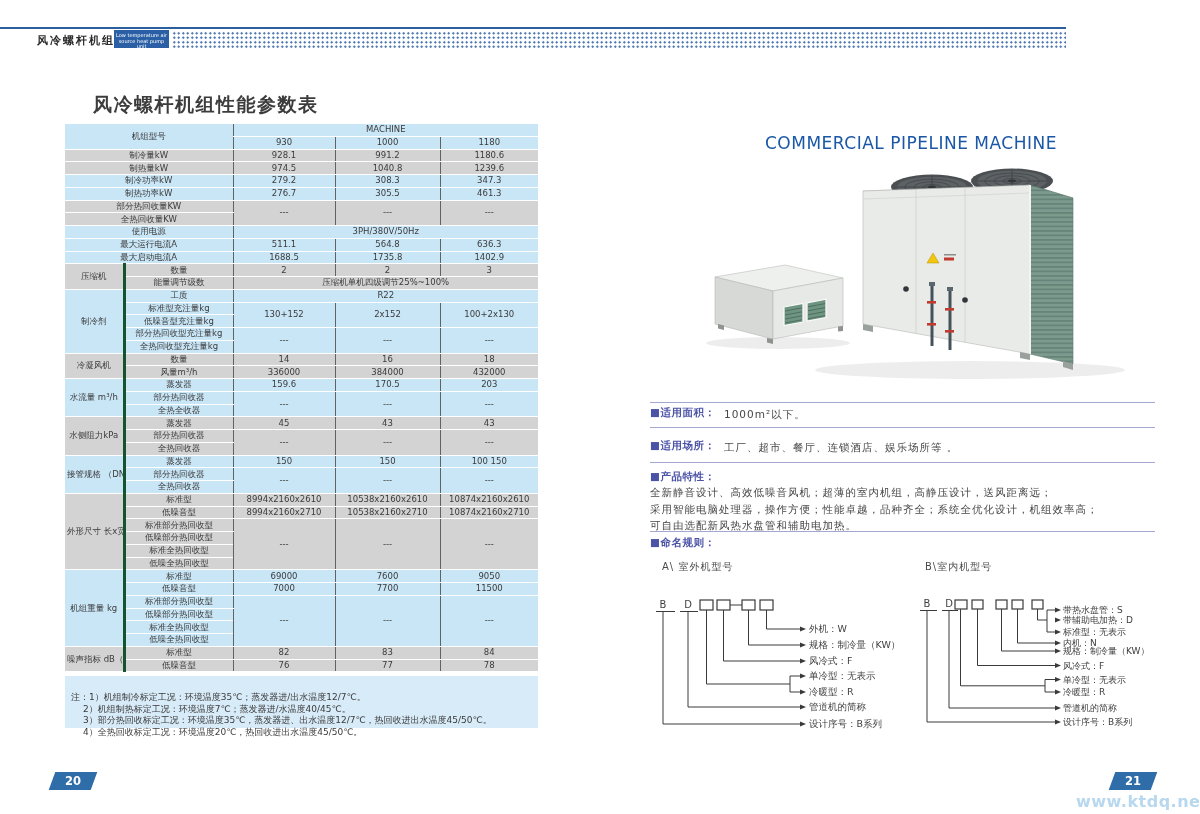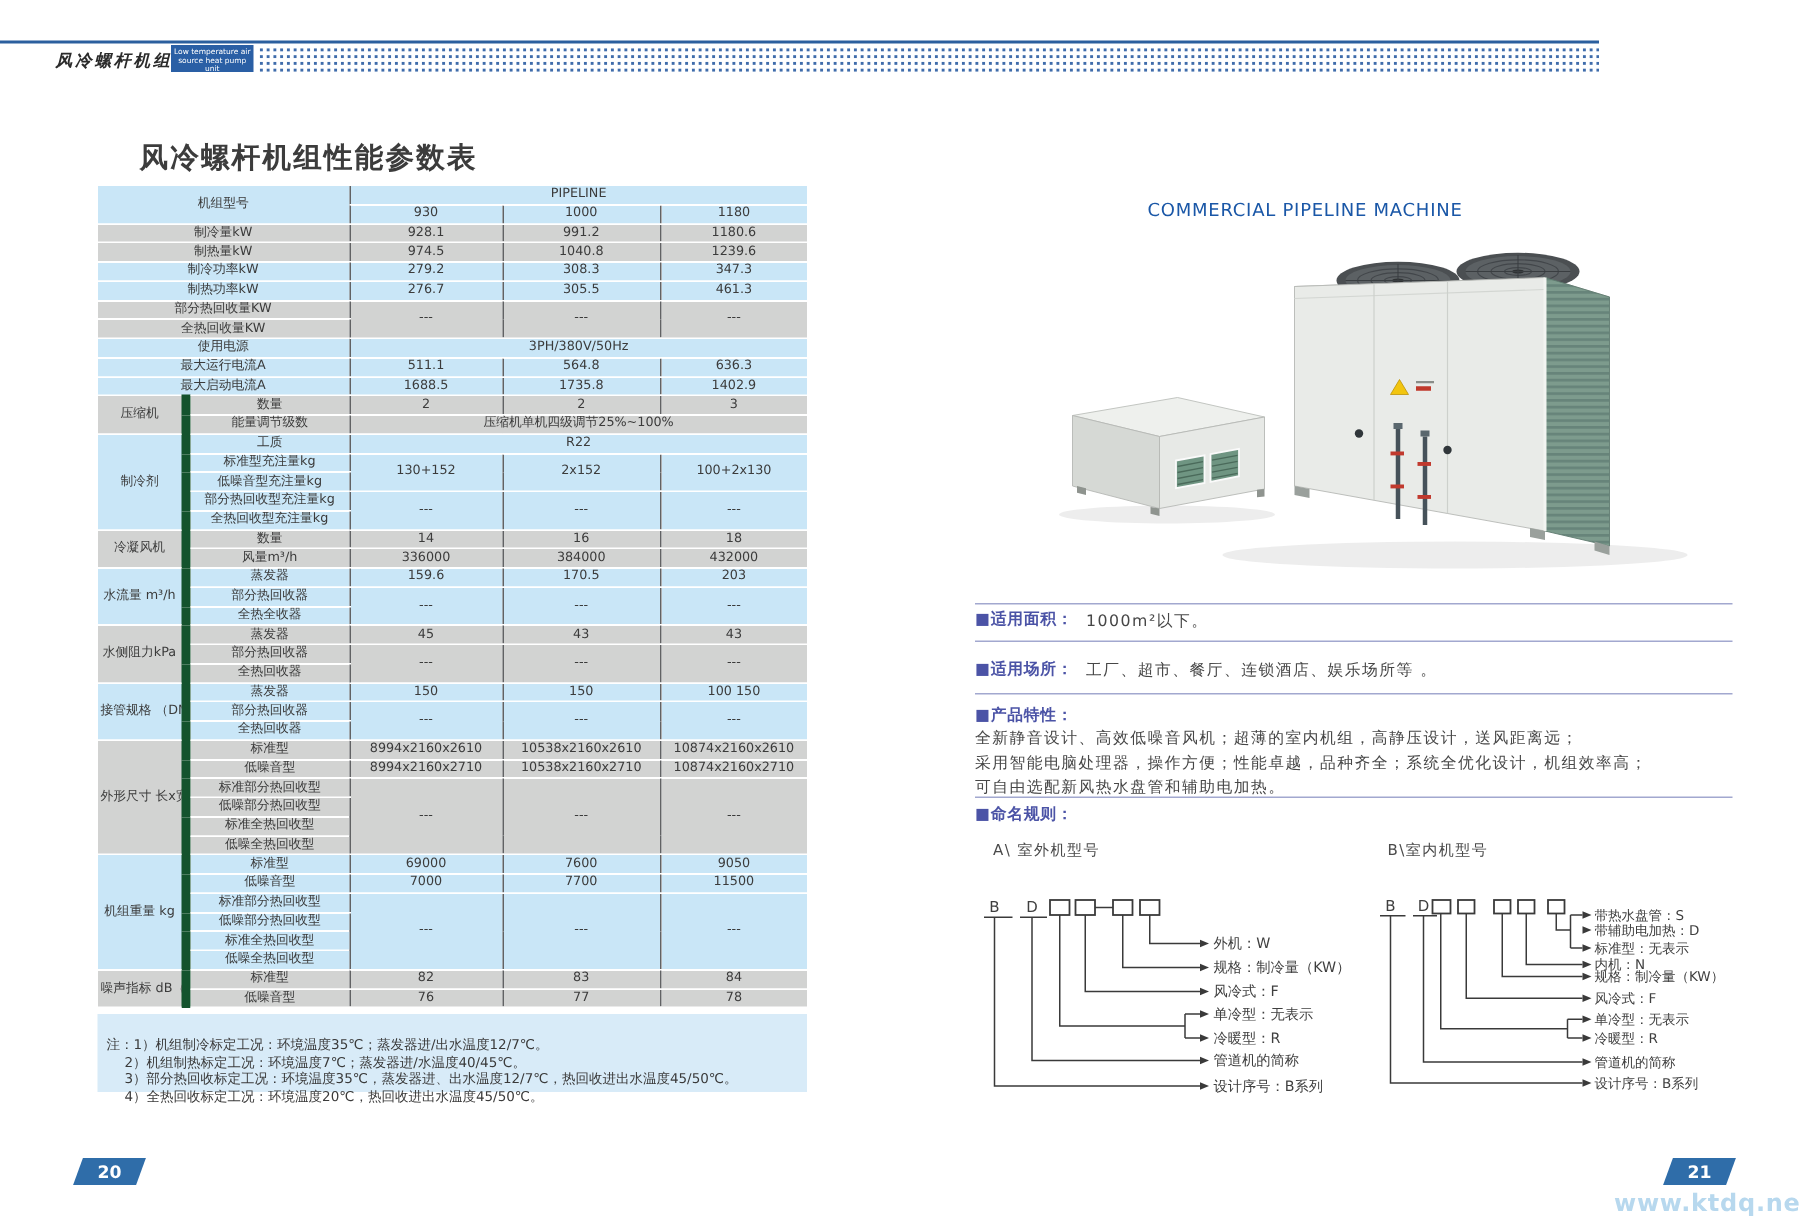--- a/index.html
+++ b/index.html
@@ -1,43 +1,43 @@
 <!DOCTYPE html>
 <html><head>
 <meta charset="utf-8">
 <style>
   html,body{margin:0;padding:0;background:#fff;}
   .page{position:relative;width:1200px;height:814px;background:#fff;overflow:hidden;
         font-family:"DejaVu Sans","Liberation Sans",sans-serif;color:#3d3d3d;}
   
   .top-line{position:absolute;left:0;top:27px;width:1066px;height:2px;background:#2b5f9e;}
-  .hdr-title{position:absolute;left:37px;top:33px;font-size:11px;font-weight:600;color:#2b2b2b;letter-spacing:2px;font-style:italic;}
+  .hdr-title{position:absolute;left:37px;top:33px;font-size:11px;font-weight:600;color:#2b2b2b;letter-spacing:2px;}
   .hdr-badge{position:absolute;left:114px;top:30px;width:55px;height:18px;background:#2a5fa5;color:#fff;
              font-size:5px;line-height:5.5px;text-align:center;padding-top:3px;box-sizing:border-box;}
   .dots{position:absolute;left:172px;top:31px;width:894px;height:17px;
         background-image:radial-gradient(#3f6cab 1.1px,transparent 1.25px);background-size:4.5px 4.5px;}
   
   .tbl-title{position:absolute;left:65px;top:92px;font-size:19px;font-weight:bold;color:#3c3c3c;letter-spacing:1.5px;margin-left:28px;}
   .tbl-wrap{position:absolute;left:65px;top:124px;}
   table.perf{border-collapse:collapse;table-layout:fixed;width:473px;font-size:8.5px;color:#3b3b3b;}
   table.perf td{height:11.75px;padding:0 2px;text-align:center;overflow:hidden;white-space:nowrap;
                 border-bottom:1px solid #fff;line-height:1.05;}
   tr.rb td{background:#c9e6f7;}
   tr.rg td{background:#d2d3d2;}
   td.d{border-left:1px solid #616264;}
-  td.s{border-left:6px solid #14532d;text-align:left;padding-left:5px;margin-top:28px;}
+  td.s{border-left:3px solid #14532d;text-align:left;padding-left:5px;margin-top:28px;}
   td.g{white-space:pre-line;}
   .notes{position:absolute;left:65px;top:676px;width:473px;height:52px;background:#d8ebf8;
          font-size:9px;line-height:11.5px;color:#3a3a3a;padding:16px 6px;box-sizing:border-box;}
   .notes div{white-space:nowrap;}
   .notes div + div{padding-left:12px;}
   
   .r-title{position:absolute;left:765px;top:95px;font-size:27px;font-weight:bold;color:#1a57a7;letter-spacing:1px;}
   .r-title .suffix{font-size:14px;letter-spacing:0;}
-  .r-sub{position:absolute;left:765px;top:133px;font-size:12px;color:#1a57a7;letter-spacing:0.5px;text-align:center;}
+  .r-sub{position:absolute;left:765px;top:133px;font-size:17px;color:#1a57a7;letter-spacing:0.5px;text-align:center;}
   .machines{position:absolute;left:660px;top:158px;width:500px;height:240px;}
   .rule{position:absolute;left:650px;width:505px;height:1px;background:#a2a8cf;}
   .sec{position:absolute;left:650px;width:505px;font-size:10.5px;}
   .sec .lab{color:#4b53a6;font-weight:600;display:inline-block;vertical-align:top;width:74px;letter-spacing:0.5px;}
   .sec .bd{display:inline-block;vertical-align:top;color:#474747;letter-spacing:1px;line-height:16.5px;}
   .nm-head{position:absolute;left:650px;top:536px;font-size:10.5px;color:#4b53a6;font-weight:600;letter-spacing:0.5px;}
   .diag-title{position:absolute;top:560px;font-size:10px;color:#4a4a4a;letter-spacing:1px;}
   .diagA{position:absolute;left:650px;top:588px;width:300px;height:170px;}
   .diagB{position:absolute;left:915px;top:588px;width:285px;height:170px;}
   .diag line,.diag path,.diag polyline{stroke:#3a3a3a;stroke-width:1;fill:none;}
@@ -71,21 +71,21 @@
       <colgroup>
           <col style="width:59px">
           <col style="width:109px">
           <col style="width:102px">
           <col style="width:105px">
           <col style="width:98px">
         </colgroup>
       <tbody id="perf-body">
           <tr class="rb">
             <td colspan="2" rowspan="2" class="l">机组型号</td>
-            <td colspan="3" class="d">PIPELINE</td>
+            <td colspan="3" class="d">MACHINE</td>
           </tr>
           <tr class="rb">
             <td class="d">930</td>
             <td class="d">1000</td>
             <td class="d">1180</td>
           </tr>
           <tr class="rg">
             <td colspan="2" class="l">制冷量kW</td>
             <td class="d">928.1</td>
             <td class="d">991.2</td>

